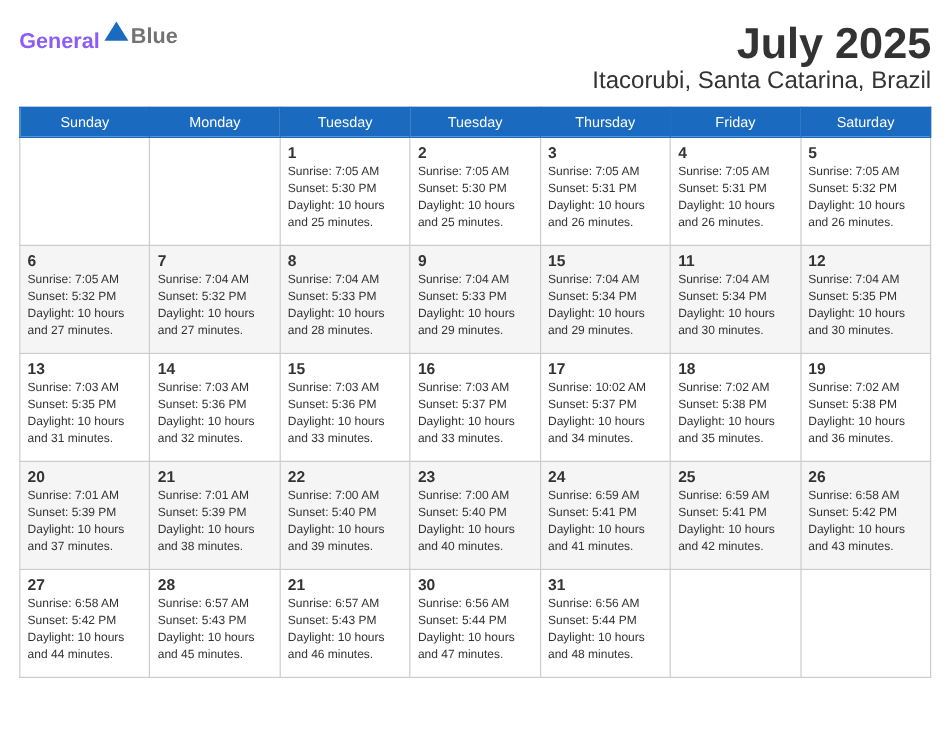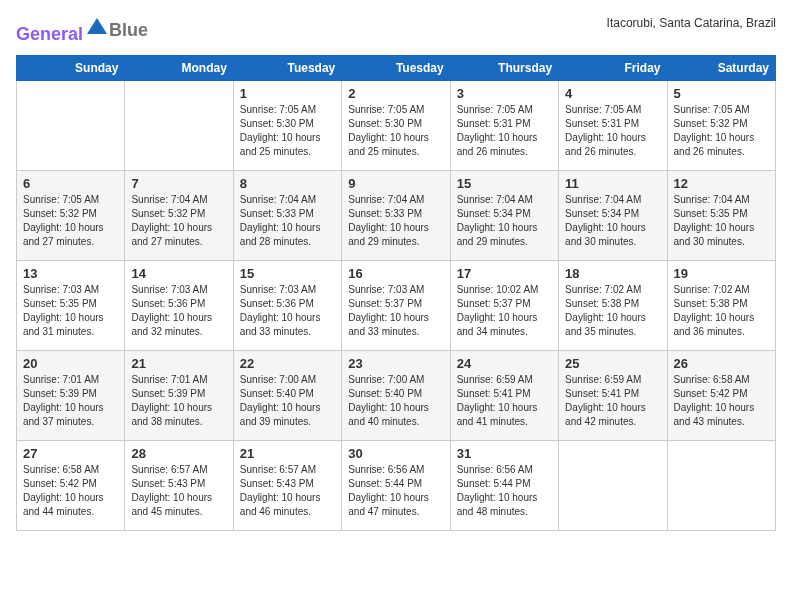--- a/index.html
+++ b/index.html
@@ -38,35 +38,35 @@
     .title-block {
       text-align: right;
     }
     .month-year {
       font-size: 36px;
       font-weight: bold;
       color: #333;
       line-height: 1.1;
     }
     .location {
-      font-size: 12px;
+      font-size: 20px;
       color: #333;
     }
     .calendar {
       width: 100%;
       border-collapse: collapse;
       border: 1px solid #ccc;
     }
     .calendar th {
       background-color: #1a6bbf;
       color: #fff;
       font-size: 12px;
-      font-weight: bold;
+      font-weight: normal;
       padding: 5px 6px;
-      text-align: right;
+      text-align: center;
       border: 1px solid #1a6bbf;
     }
     .calendar td {
       width: calc(100% / 7);
       vertical-align: top;
       padding: 5px 6px;
       border: 1px solid #ccc;
       font-size: 10.5px;
       color: #333;
       background: #fff;
@@ -98,20 +98,21 @@
     <div>
       <span class="logo-text-general">General</span><svg class="logo-icon" viewBox="0 0 24 24">
           <polygon points="12,2 22,18 2,18" fill="#1a6bbf"></polygon>
         </svg>
     </div>
     <div>
       <span class="logo-text-blue">Blue</span>
     </div>
   </div>
   <div class="title-block">
+    <div class="month-year">July 2025</div>
     <div class="location">Itacorubi, Santa Catarina, Brazil</div>
   </div>
 </div>
 
 <table class="calendar">
   <thead>
     <tr id="days-header">
         <th>Sunday</th>
         <th>Monday</th>
         <th>Tuesday</th>

